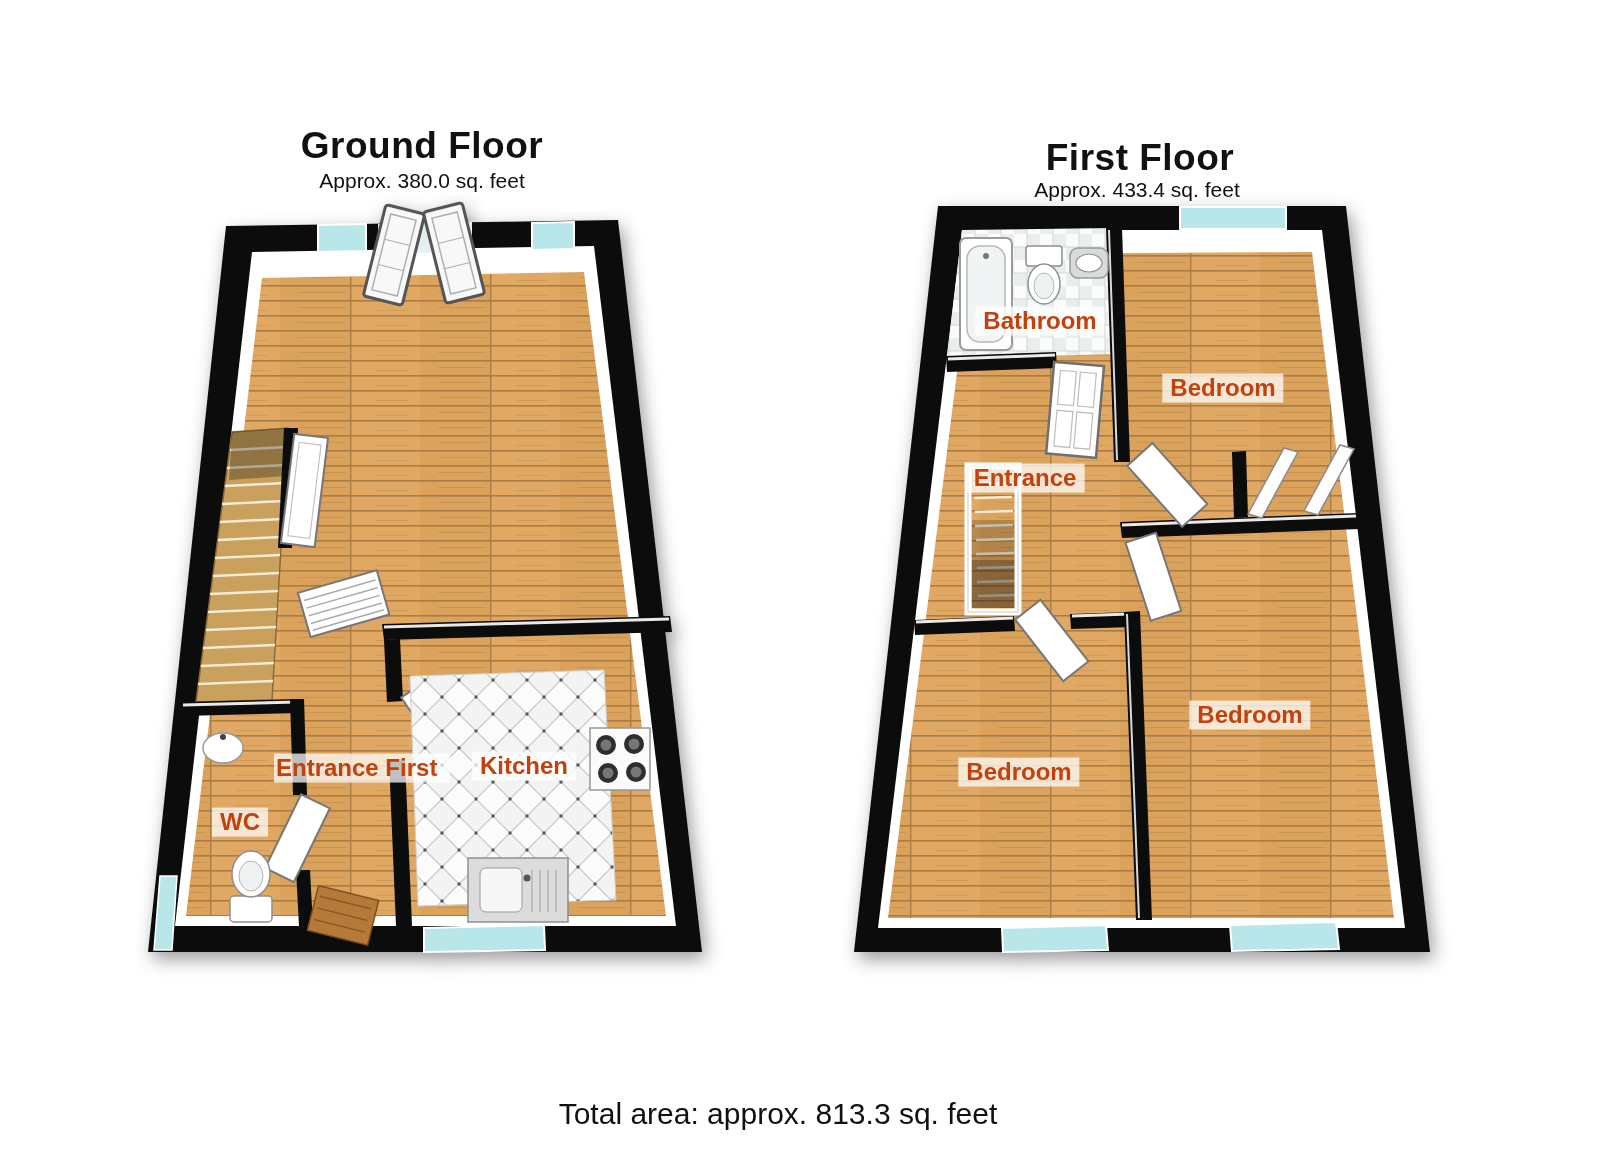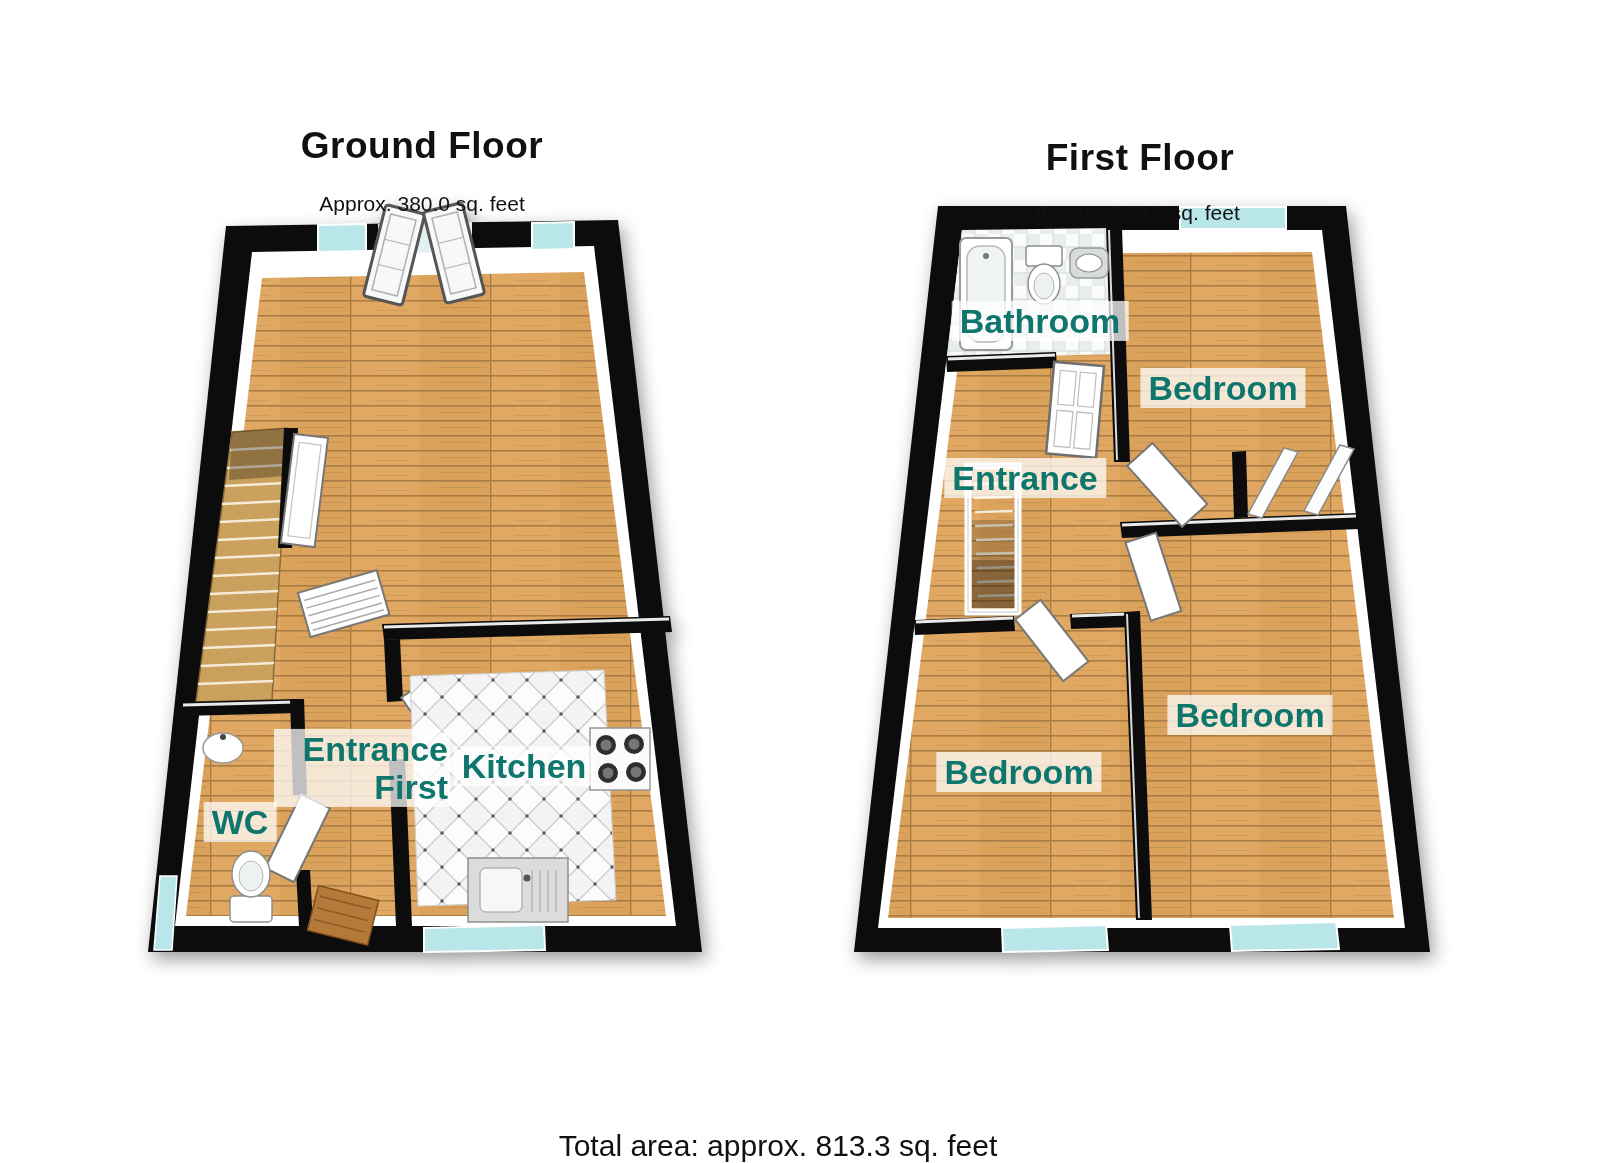--- a/index.html
+++ b/index.html
@@ -9,32 +9,32 @@
     overflow:hidden; font-family:"Liberation Sans", sans-serif; color:#111;
   }
   svg.plan { position:absolute; left:0; top:0; }
   .plan-shadow { filter: drop-shadow(4px 7px 9px rgba(0,0,0,0.40)); }
   .floor-title {
     position:absolute; transform:translate(-50%,-50%);
     font-size:37px; font-weight:bold; letter-spacing:0.5px; white-space:nowrap;
   }
   .floor-subtitle {
     position:absolute; transform:translate(-50%,-50%);
-    font-size:21px; white-space:nowrap;margin-top:23px;
+    font-size:21px; white-space:nowrap;
   }
   .room-label {
     position:absolute; transform:translate(-50%,-50%);
-    font-size:34px; font-weight:bold; color:#0f766e;
+    font-size:24px; font-weight:bold; color:#c2410c;
     background:rgba(255,255,255,0.74);
-    padding:1px 8px; line-height:1.12; white-space:nowrap; text-align:right;
+    padding:1px 8px; line-height:1.12; white-space:nowrap; text-align:left;
   }
   .room-label.wrap { white-space:normal; width:176px; padding:1px 2px; }
   .total-area {
     position:absolute; transform:translate(-50%,-50%);
-    font-size:30px; white-space:nowrap;margin-top:32px;
+    font-size:30px; white-space:nowrap;
   }
 </style>
 </head>
 <body>
 
 <div class="canvas">
 
   <svg class="plan" width="1600" height="1163" viewBox="0 0 1600 1163">
     <defs>
       <pattern id="wood" width="140" height="15" patternUnits="userSpaceOnUse">
@@ -230,21 +230,21 @@
         <path d="M1248,514 L1284,448 L1298,452 L1262,518 Z" fill="#fdfdfd" stroke="#8a8a8a" stroke-width="1.5"></path>
         <path d="M1304,511 L1340,445 L1354,449 L1318,515 Z" fill="#fdfdfd" stroke="#8a8a8a" stroke-width="1.5"></path>
       </g>
     </g>
   </svg>
 
   <div class="floor-title" style="left:422px; top:146px">Ground Floor</div>
   <div class="floor-subtitle" style="left:422px; top:181px">Approx. 380.0 sq. feet</div>
 
   <div class="floor-title" style="left:1140px; top:158px">First Floor</div>
-  <div class="floor-subtitle" style="left:1137px; top:190px">Approx. 203.5 sq. feet</div>
+  <div class="floor-subtitle" style="left:1137px; top:190px">Approx. 433.4 sq. feet</div>
 
   <div class="room-label wrap" style="left:362px; top:768px">Entrance First</div>
   <div class="room-label" style="left:524px; top:766px">Kitchen</div>
   <div class="room-label" style="left:240px; top:822px">WC</div>
 
   <div class="room-label" style="left:1040px; top:321px">Bathroom</div>
   <div class="room-label" style="left:1223px; top:388px">Bedroom</div>
   <div class="room-label" style="left:1025px; top:478px">Entrance</div>
   <div class="room-label" style="left:1019px; top:772px">Bedroom</div>
   <div class="room-label" style="left:1250px; top:715px">Bedroom</div>

